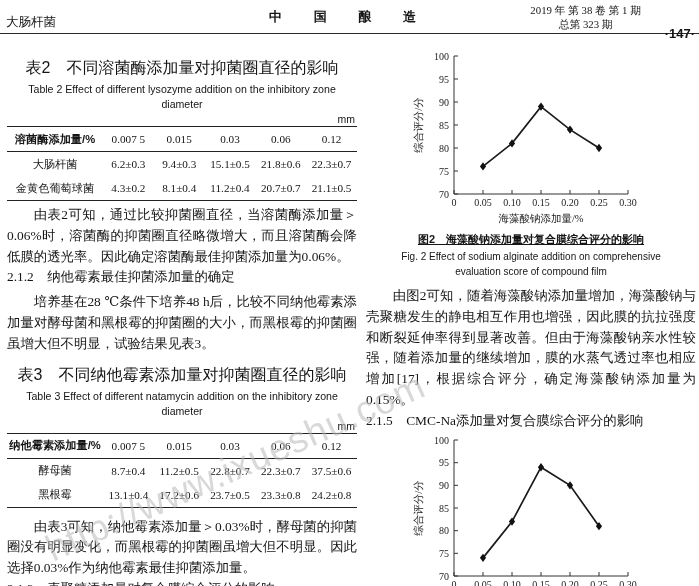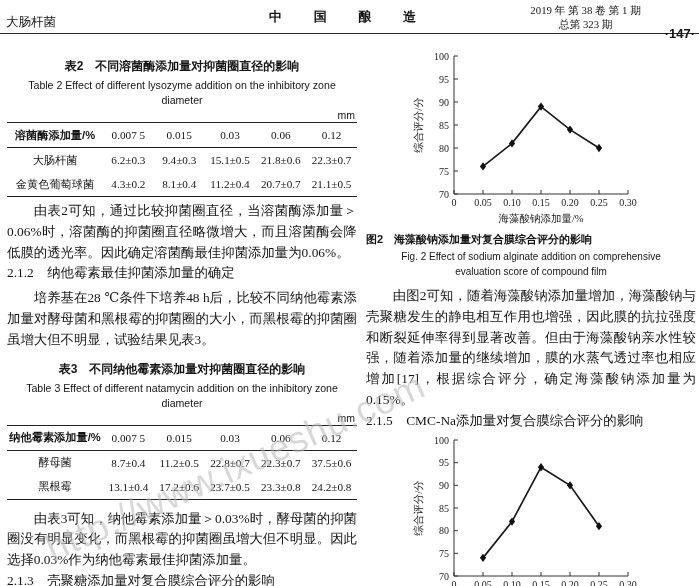--- a/index.html
+++ b/index.html
@@ -11,40 +11,40 @@
   .journal-title{position:absolute;left:50%;transform:translateX(-50%);top:8px;
         font-size:13px;font-weight:bold;letter-spacing:14px;white-space:nowrap;
         font-family:Liberation Sans, sans-serif;}
   .issue-info{position:absolute;right:58px;top:3px;font-size:10.8px;line-height:14px;text-align:center;white-space:nowrap;}
   .page-number{position:absolute;right:4px;top:26px;font-size:13px;font-weight:bold;
         font-family:"Liberation Sans","DejaVu Sans",sans-serif;}
   
   .col-left{position:absolute;left:7px;top:52px;width:350px;}
   .col-right{position:absolute;left:366px;top:50px;width:330px;}
   
-  .tbl-cap-zh{font-family:"Liberation Sans","DejaVu Sans",sans-serif;font-weight:bold;
-        font-size:12px;text-align:center;margin:6px 0 3px 0;}
+  .tbl-cap-zh{font-family:"Liberation Sans","DejaVu Sans",sans-serif;font-weight:normal;
+        font-size:16px;text-align:center;margin:6px 0 3px 0;}
   .tbl-cap-en{font-family:"Liberation Sans","DejaVu Sans",sans-serif;font-size:10.6px;
         line-height:15px;text-align:center;margin:0 18px 2px 18px;}
   .tbl-unit{font-family:"Liberation Sans","DejaVu Sans",sans-serif;font-size:10.5px;
         text-align:right;margin:2px 2px 1px 0;line-height:11px;}
   table.three-line{width:100%;border-collapse:collapse;border-top:1.6px solid #222;
         border-bottom:1.6px solid #222;table-layout:fixed;}
   table.three-line th{border-bottom:0.9px solid #222;}
   table.three-line th,table.three-line td{font-size:11.2px;font-weight:normal;
         text-align:center;padding:4.5px 0;white-space:nowrap;}
   table.three-line th:first-child,table.three-line td:first-child{width:96px;
         font-family:"Liberation Sans","DejaVu Sans",sans-serif;}
   table.three-line th:first-child{font-weight:bold;}
   
   .para{font-size:13.4px;line-height:20.8px;text-align:justify;text-indent:2em;margin:4px 0 0 0;}
   .sec-heading{font-size:13.4px;line-height:20.8px;text-align:left;margin:0;font-family:Liberation Serif, serif;}
   
   .fig-cap-zh{font-family:"Liberation Sans","DejaVu Sans",sans-serif;font-weight:bold;
-        font-size:11px;margin:4px 0 2px 0;}
+        font-size:11px;text-align:center;margin:4px 0 2px 0;text-decoration:underline;}
   .fig-cap-en{font-family:"Liberation Sans","DejaVu Sans",sans-serif;font-size:10px;
         line-height:15px;text-align:center;margin:0 14px;}
   svg.chart{display:block;margin:0;}
   svg.chart text{fill:#222;font-family:"Liberation Serif","DejaVu Serif",serif;}
   svg.chart text.tick{font-size:10px;}
   svg.chart text.axis-label{font-size:10.5px;}
   
   .watermark{position:absolute;left:48px;top:530px;transform:rotate(-24deg);
         transform-origin:left center;font-family:"Liberation Sans","DejaVu Sans",sans-serif;
         font-size:37px;letter-spacing:1px;color:#b9b9b9;opacity:0.55;white-space:nowrap;

